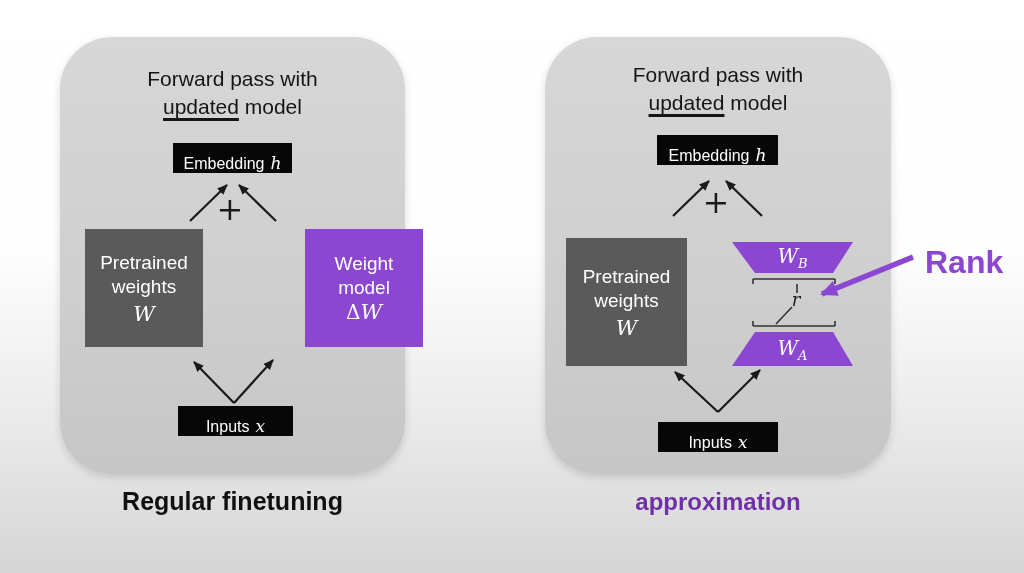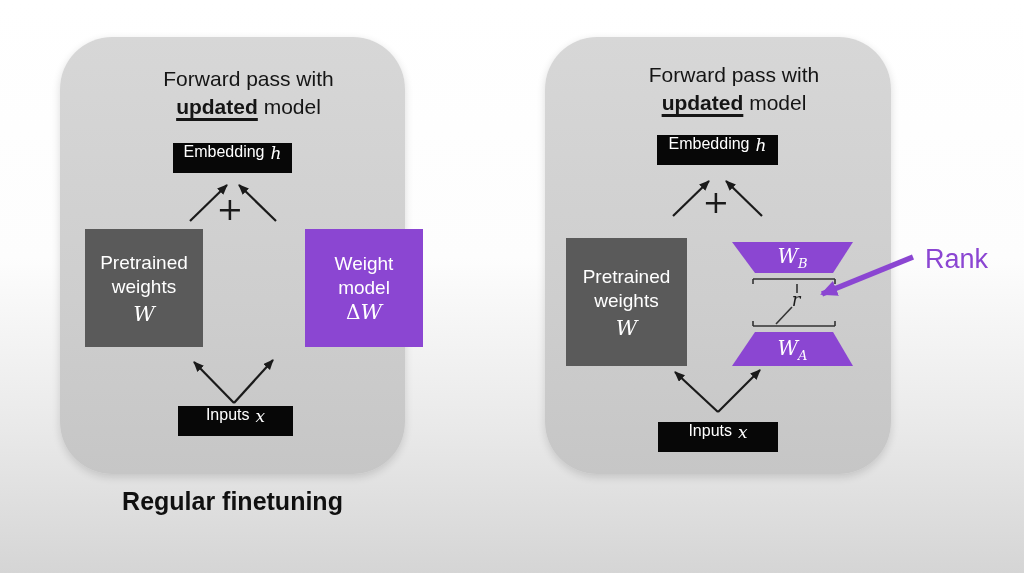--- a/index.html
+++ b/index.html
@@ -14,32 +14,32 @@
     position:absolute;
     width:345px;height:437px;
     top:37px;
     border-radius:52px;
     background:linear-gradient(180deg,#d7d7d7 0%,#cecece 60%,#c6c6c6 100%);
     box-shadow:0 3px 9px rgba(0,0,0,0.14);
   }
   .panel-title{
     position:absolute;left:0;top:28px;width:100%;
     text-align:center;
-    font-size:21px;line-height:28px;color:#151515;padding-left:16px;
+    font-size:21px;line-height:28px;color:#151515;
   }
   .emph{
-    font-weight:bold;
+    font-weight:normal;
     text-decoration:underline;
     text-decoration-thickness:2.5px;
     text-underline-offset:4px;
   }
   .black-box{
     position:absolute;
     background:#070707;color:#ffffff;
-    display:flex;align-items:flex-start;justify-content:center;
+    display:flex;align-items:flex-end;justify-content:center;
     font-size:16px;
   }
   .mathit{
     font-family:"DejaVu Serif","Liberation Serif",serif;
     font-style:italic;
   }
   .math-up{
     font-family:"DejaVu Serif","Liberation Serif",serif;
     font-style:normal;
   }
@@ -61,21 +61,21 @@
     display:flex;align-items:center;justify-content:center;
     color:#ffffff;
   }
   .trapezoid .mathit{font-size:20px;}
   .trapezoid sub{font-size:13px;font-style:italic;}
   .arrows{position:absolute;left:0;top:0;pointer-events:none;}
   .caption{
     position:absolute;text-align:center;font-weight:bold;
   }
   .rank-label{
-    position:absolute;font-size:27px;
+    position:absolute;font-size:32px;font-weight:bold;
   }
   .r-dim{
     position:absolute;text-align:center;
     font-size:18px;color:#1a1a1a;
   }
 </style>
 </head>
 <body>
 
 <div class="page">
@@ -173,20 +173,21 @@
       <span class="mathit"><span>W</span><sub>A</sub></span>
     </div>
 
     <div class="black-box" style="left:113px;top:385px;width:120px;height:30px;">
       <span>Inputs</span>
       <span class="mathit">x</span>
     </div>
   </div>
 
   <div class="caption" style="left:545px;top:486px;width:346px;font-size:24px;line-height:32px;color:#7030a8;">
+    <div>approximation</div>
   </div>
 
   <svg class="arrows" width="1024" height="573" viewBox="0 0 1024 573">
     <defs>
       <marker id="ahP" markerUnits="userSpaceOnUse" markerWidth="20" markerHeight="18" refX="15" refY="8" orient="auto">
         <path d="M0 0 L17 8 L0 16 z" fill="#8b46d2"></path>
       </marker>
     </defs>
     <line x1="913" y1="257" x2="822" y2="294" stroke="#8b46d2" stroke-width="5.5" marker-end="url(#ahP)"></line>
   </svg>

